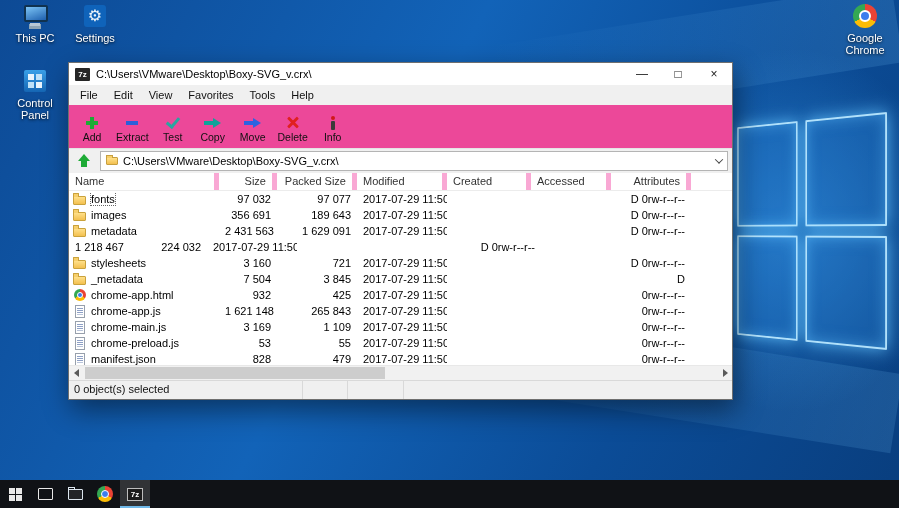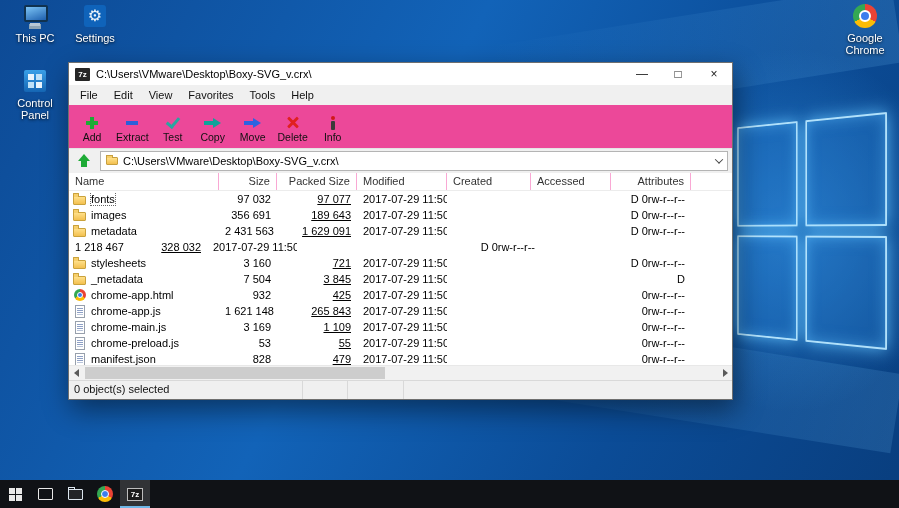--- a/index.html
+++ b/index.html
@@ -86,35 +86,35 @@
   .combo-folder{flex:0 0 auto;width:12px;height:8px;background:linear-gradient(#ffe08a,#f3c04f);border:1px solid #c79f3f;
     margin:0 5px;border-radius:1px;position:relative;box-sizing:border-box;}
   .combo-folder::before{content:'';position:absolute;top:-3px;left:-1px;width:5px;height:2px;background:#f7cf6b;
     border:1px solid #c79f3f;border-bottom:none;}
   .addr-input{flex:1;border:none;outline:none;font-size:11px;font-family:inherit;height:100%;padding:0;background:transparent;color:#000;}
   .combo-drop{flex:0 0 auto;width:17px;height:100%;display:flex;align-items:center;justify-content:center;background:#fff;}
   .combo-drop::before{content:'';width:5px;height:5px;border-right:1px solid #444;border-bottom:1px solid #444;
     transform:rotate(45deg) translate(-1px,-1px);}
 
   .listhdr{height:17px;background:#fff;display:flex;font-size:11px;color:#333;border-bottom:1px solid #ececec;flex:0 0 auto;}
-  .hcell{line-height:17px;padding:0 6px;border-right:1px solid #f9a8d4;box-sizing:border-box;white-space:nowrap;overflow:hidden;}
+  .hcell{line-height:17px;padding:0 6px;border-right:5px solid #f9a8d4;box-sizing:border-box;white-space:nowrap;overflow:hidden;}
   .hcell:nth-child(1){width:150px;padding-left:6px;}
   .hcell:nth-child(2){width:58px;text-align:right;}
   .hcell:nth-child(3){width:80px;text-align:right;}
   .hcell:nth-child(4){width:90px;}
   .hcell:nth-child(5){width:84px;}
   .hcell:nth-child(6){width:80px;}
   .hcell:nth-child(7){width:80px;text-align:right;}
 
   .list{flex:1;background:#fff;overflow:hidden;font-size:11px;color:#000;}
   .row{height:16px;display:flex;align-items:center;}
   .cell{box-sizing:border-box;padding:0 6px;white-space:nowrap;overflow:hidden;}
   .c1{width:150px;display:flex;align-items:center;gap:4px;padding-left:4px;}
   .c2{width:58px;text-align:right;}
-  .c3{width:80px;text-align:right;text-decoration:underline;}
+  .c3{width:80px;text-align:right;}
   .c4{width:90px;}
   .c5{width:84px;}
   .c6{width:80px;}
   .c7{width:80px;text-align:right;}
   .row.focused .nm{outline:1px dotted #666;}
 
   .fic{flex:0 0 auto;width:14px;height:13px;position:relative;display:inline-block;}
   .fic.folder::before{content:'';position:absolute;left:0;top:3px;width:13px;height:9px;
     background:linear-gradient(#ffe08a,#f3c04f);border:1px solid #caa23c;border-radius:1px;box-sizing:border-box;}
   .fic.folder::after{content:'';position:absolute;left:0;top:0;width:6px;height:4px;background:#f7cf6b;
@@ -325,21 +325,21 @@
           <span class="cell c2">2 431 563</span>
           <span class="cell c3">1 629 091</span>
           <span class="cell c4">2017-07-29 11:50</span>
           <span class="cell c5"></span>
           <span class="cell c6"></span>
           <span class="cell c7">D 0rw-r--r--</span>
         </div>
 
         <div class="row">
           <span class="cell c2">1 218 467</span>
-          <span class="cell c3">328 032</span>
+          <span class="cell c3">224 032</span>
           <span class="cell c4">2017-07-29 11:50</span>
           <span class="cell c5"></span>
           <span class="cell c6"></span>
           <span class="cell c7">D 0rw-r--r--</span>
         </div>
 
         <div class="row">
           <span class="cell c1">
             <i class="fic folder"></i>
             <span class="nm">stylesheets</span>

